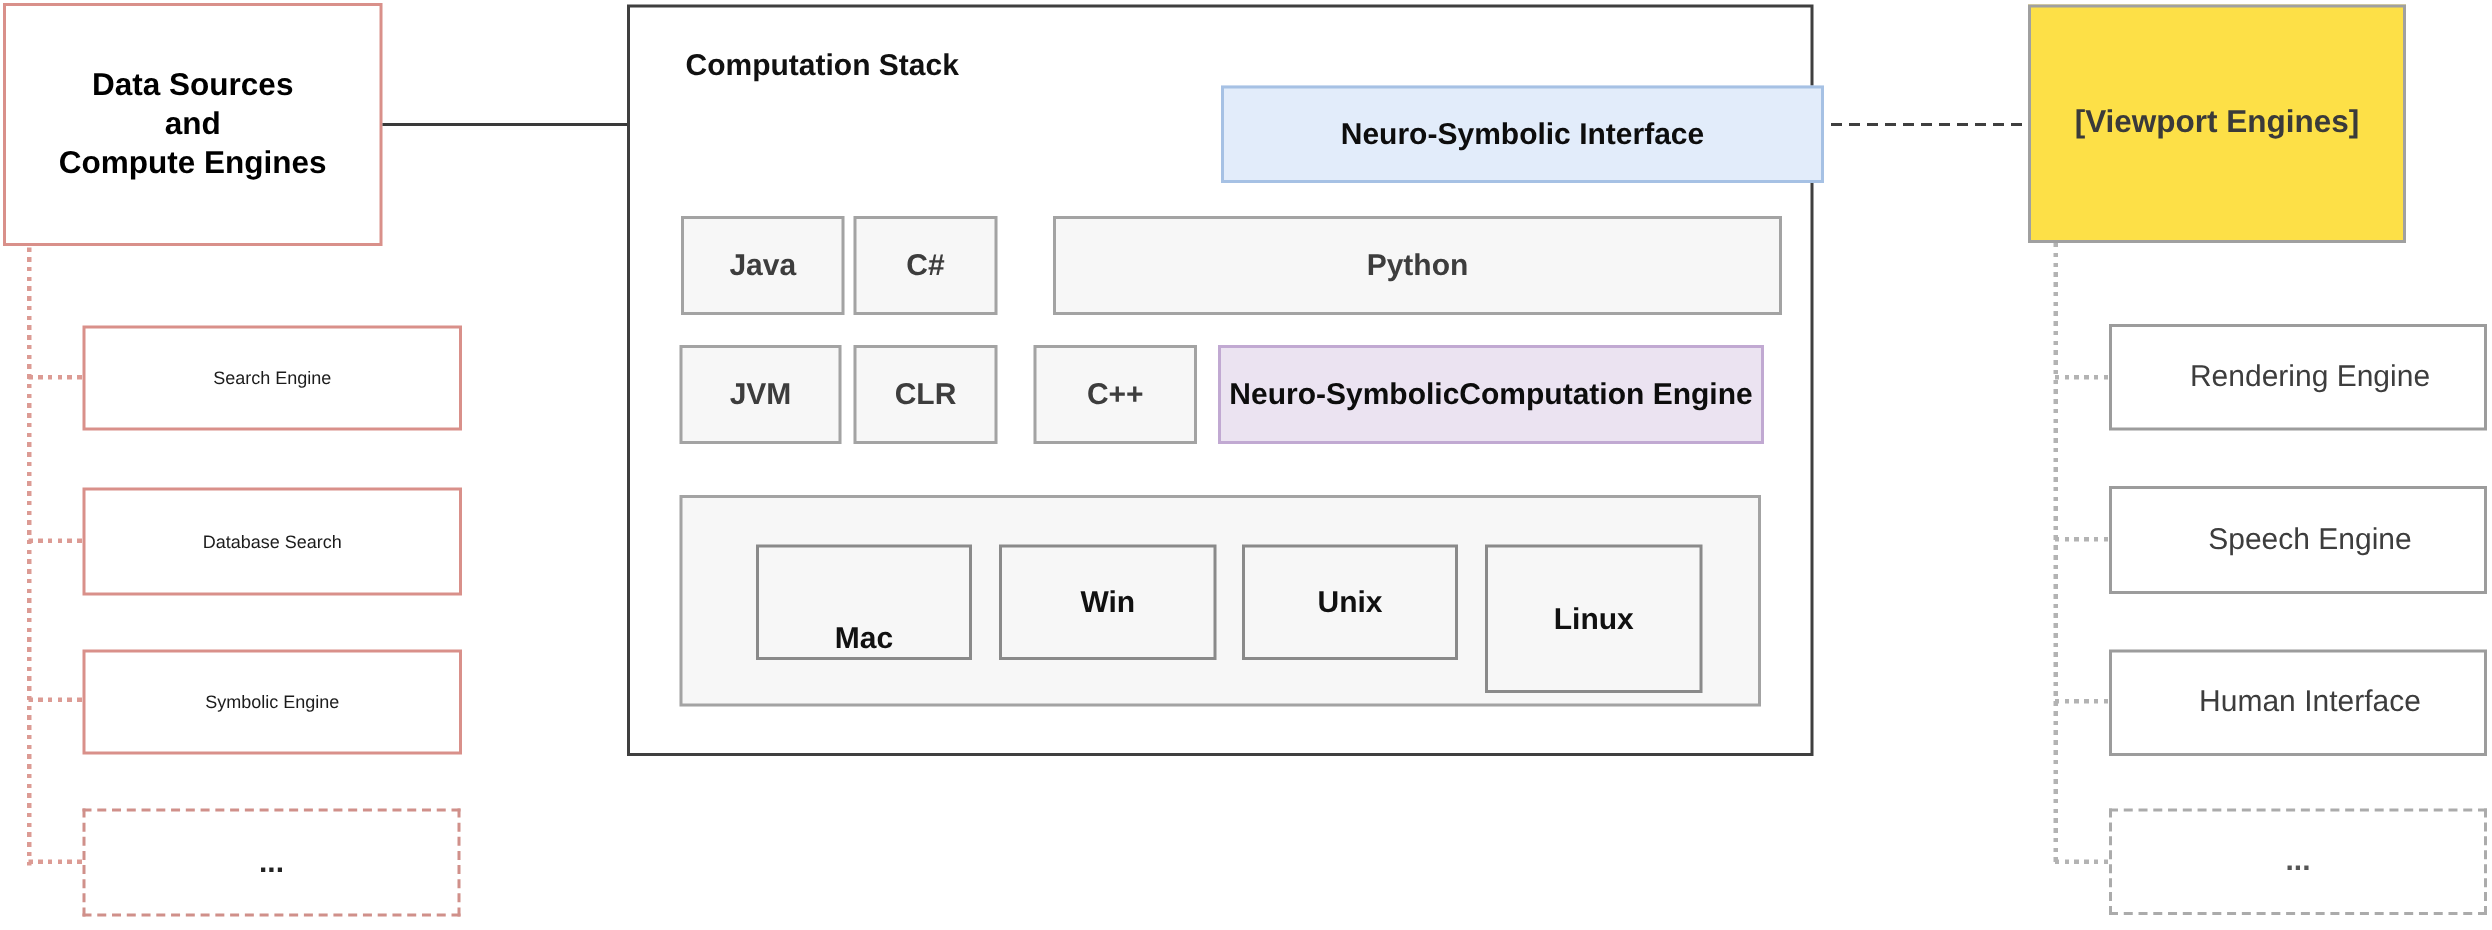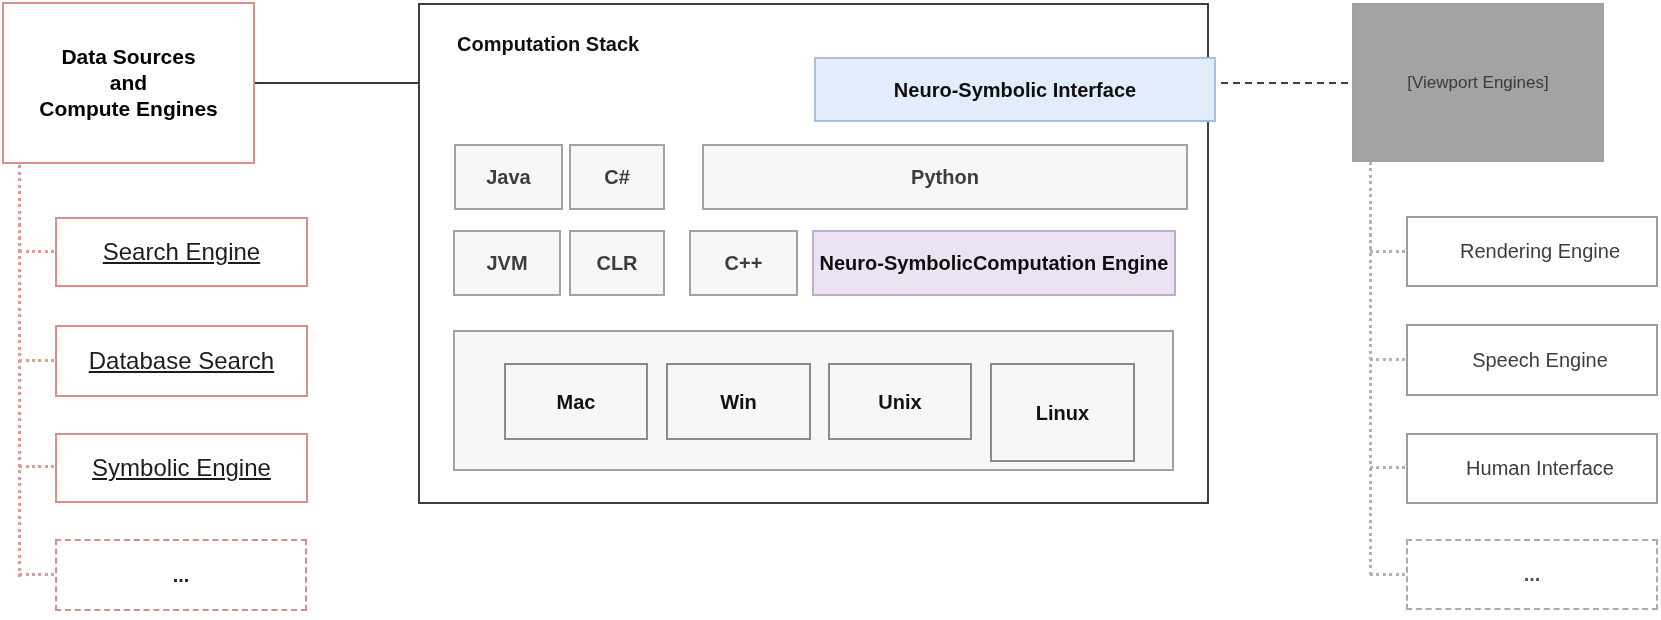--- a/index.html
+++ b/index.html
@@ -19,21 +19,21 @@
     justify-content:center;
     text-align:left;
     line-height:1.25;
   }
   
   .left-main{
     left:2px;top:2px;width:253px;height:162px;
     border:2px solid #d9908a;background:#fff;
     font-weight:bold;font-size:21px;color:#000;line-height:26px;
   }
-  .l-eng{border:2px solid #d9908a;background:#fff;font-size:24px;color:#1c1c1c;text-decoration:underline;}
+  .l-eng{border:2px solid #d9908a;background:#fff;font-size:12px;color:#1c1c1c;}
   .l-eng1{left:55px;top:217px;width:253px;height:70px;}
   .l-eng2{left:55px;top:325px;width:253px;height:72px;}
   .l-eng3{left:55px;top:433px;width:253px;height:70px;}
   .l-more{
     left:55px;top:539px;width:252px;height:72px;
     border:2px dashed #d0908a;background:#fff;
     font-weight:bold;font-size:20px;color:#222;
   }
   
   .ln{position:absolute;}
@@ -87,29 +87,29 @@
   .jvm{left:33px;top:225px;width:108px;height:66px;text-align:center;}
   .clr{left:149px;top:225px;width:96px;height:66px;}
   .cpp{left:269px;top:225px;width:109px;height:66px;}
   .nsce{
     left:392px;top:225px;width:364px;height:66px;
     background:#ebe3f1;border:2px solid #c1a9d2;
     font-weight:bold;color:#0d0d0d;flex-direction:row;
   }
   .platform{left:33px;top:325px;width:721px;height:141px;background:#f7f7f7;border:2px solid #a3a3a3;}
   .os{background:#f7f7f7;border:2px solid #8a8a8a;font-weight:bold;color:#111;font-size:20px;}
-  .mac{left:49px;top:31px;width:144px;height:77px;}
+  .mac{left:49px;top:31px;width:144px;height:77px;align-items:flex-end;}
   .win{left:211px;top:31px;width:145px;height:77px;}
   .unix{left:373px;top:31px;width:144px;height:77px;}
   .linux{left:535px;top:31px;width:145px;height:99px;}
   
   .viewport{
     left:1352px;top:3px;width:252px;height:159px;
-    border:2px solid #a0a0a0;background:#a3a3a3;
-    font-weight:normal;font-size:17px;color:#3a3a3a;
+    border:2px solid #a0a0a0;background:#fde047;
+    font-weight:bold;font-size:21px;color:#3a3a3a;
   }
   .r-eng{border:2px solid #9c9c9c;background:#fff;font-size:20px;color:#3d3d3d;padding-left:16px;}
   .r-eng1{left:1406px;top:216px;width:252px;height:71px;}
   .r-eng2{left:1406px;top:324px;width:252px;height:72px;}
   .r-eng3{left:1406px;top:433px;width:252px;height:71px;}
   .r-more{
     left:1406px;top:539px;width:252px;height:71px;
     border:2px dashed #ababab;background:#fff;
     font-weight:bold;font-size:20px;color:#555;
   }

